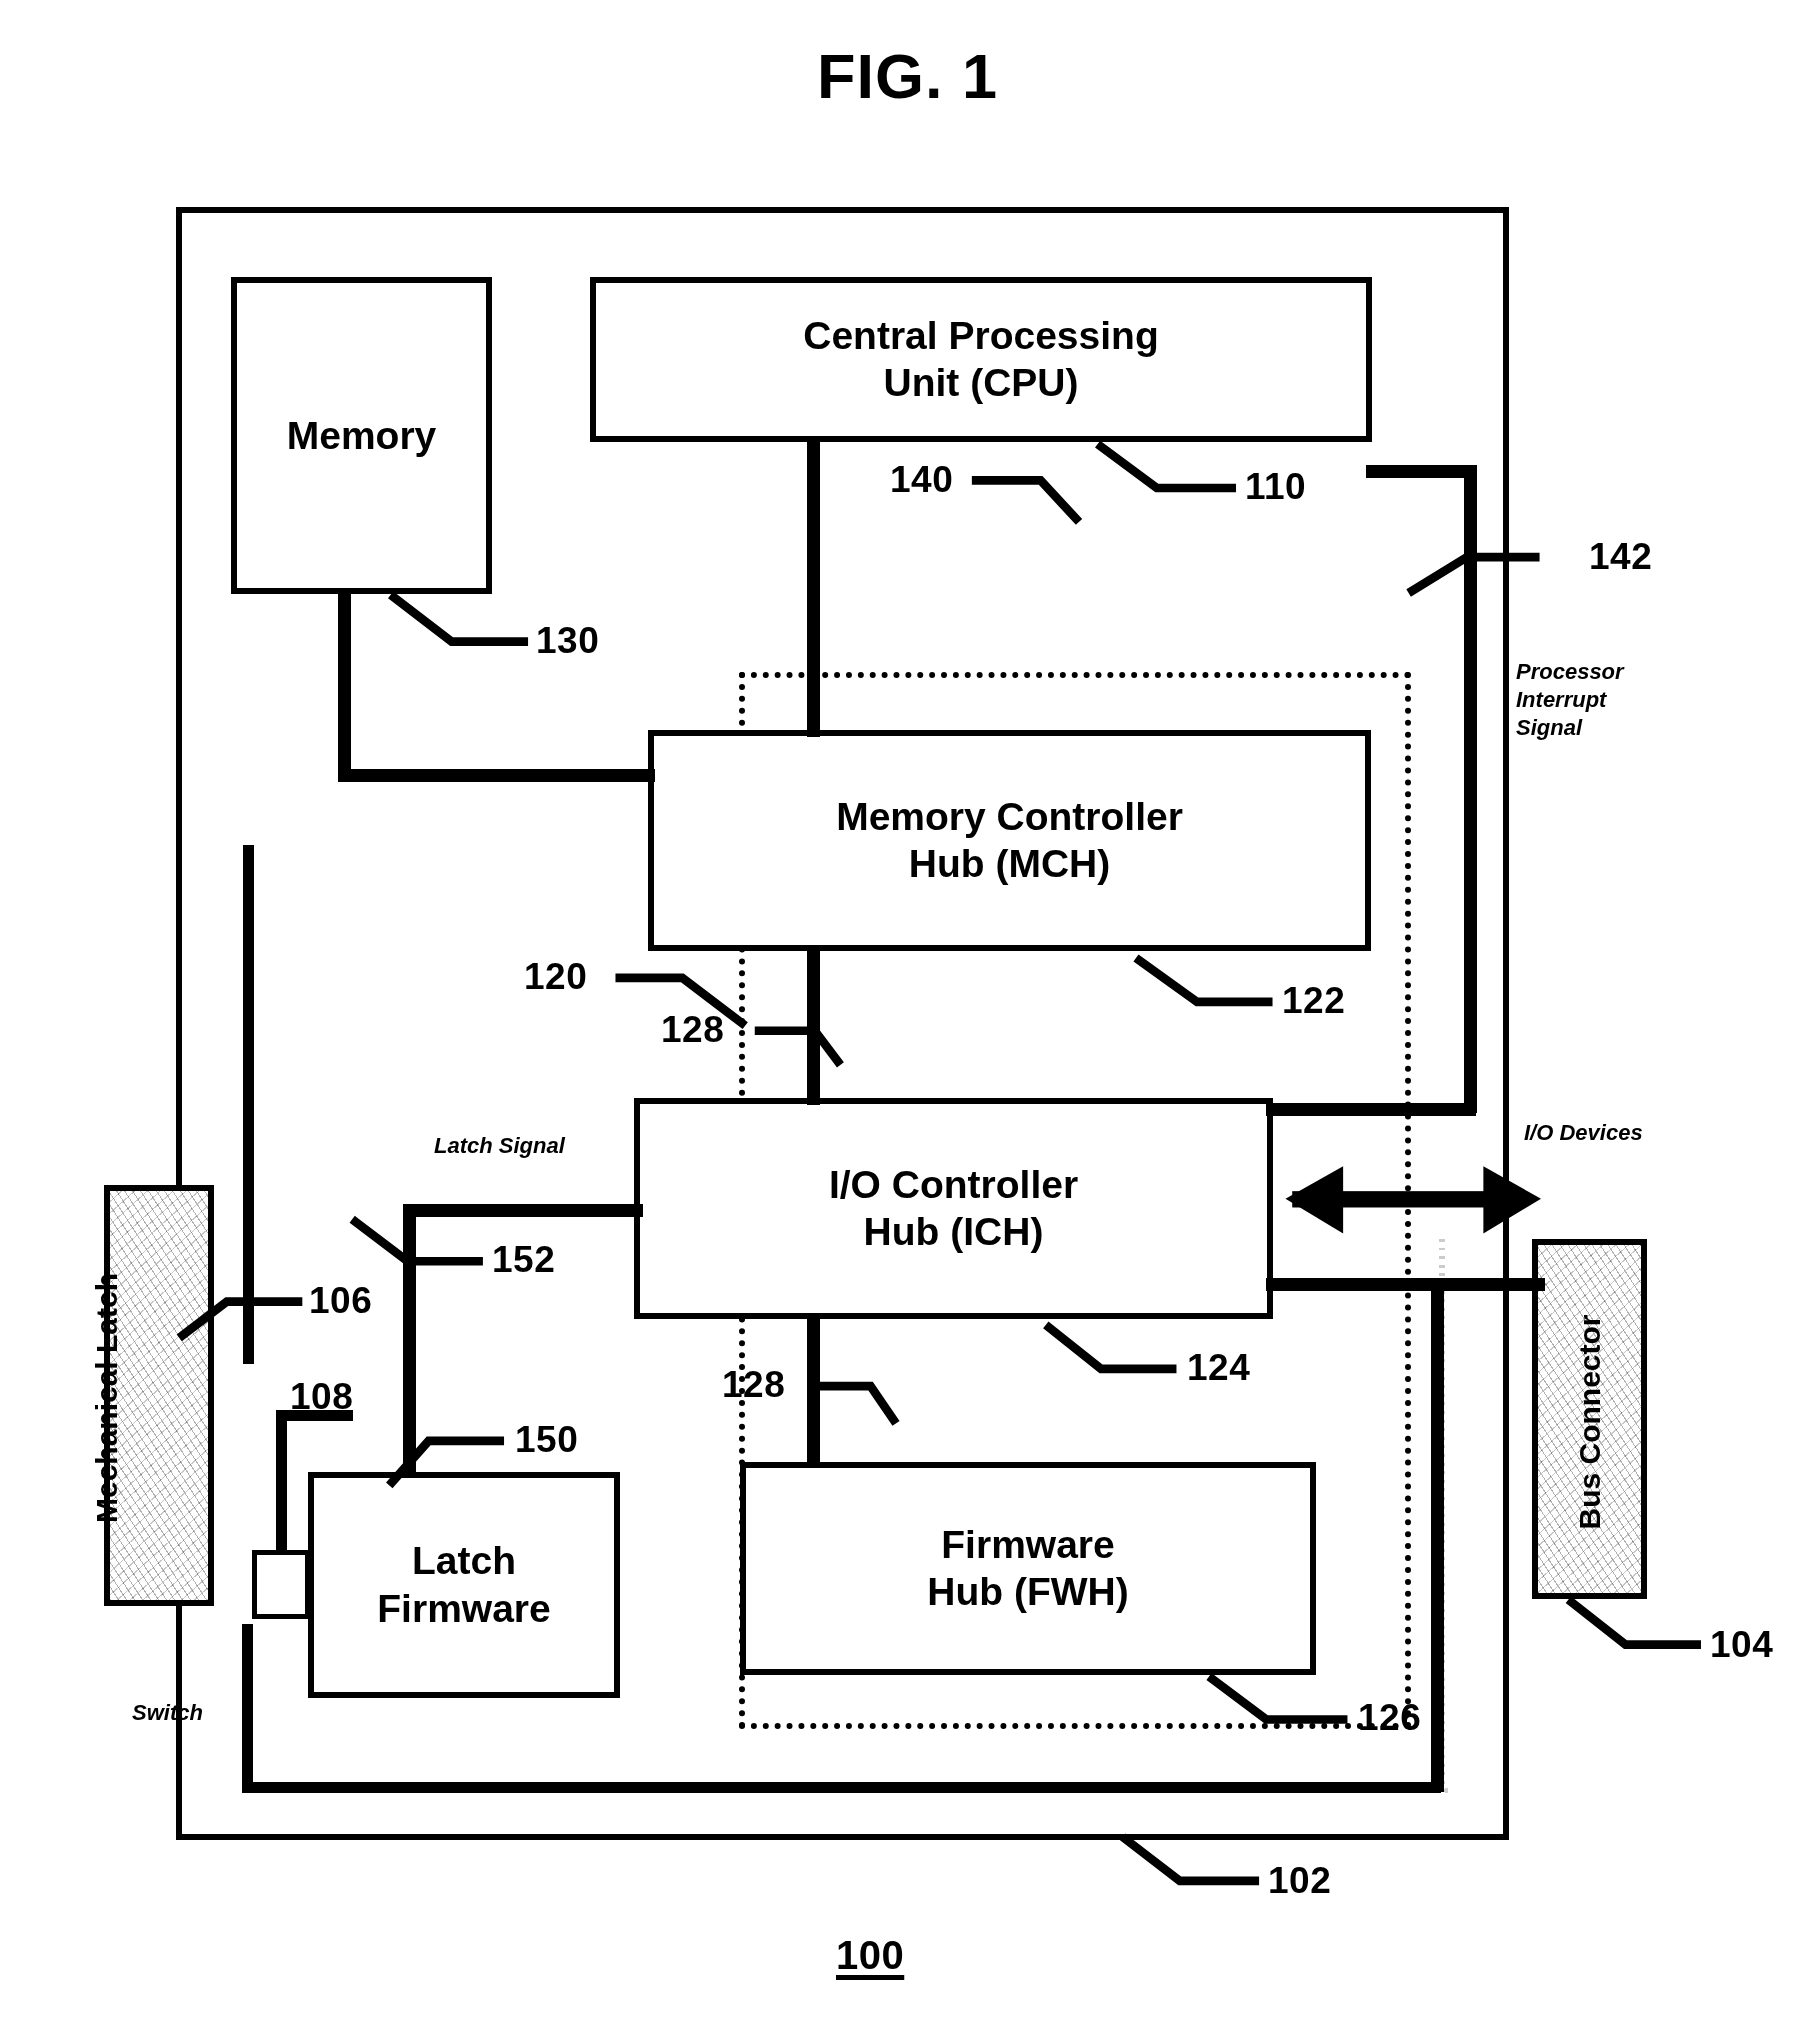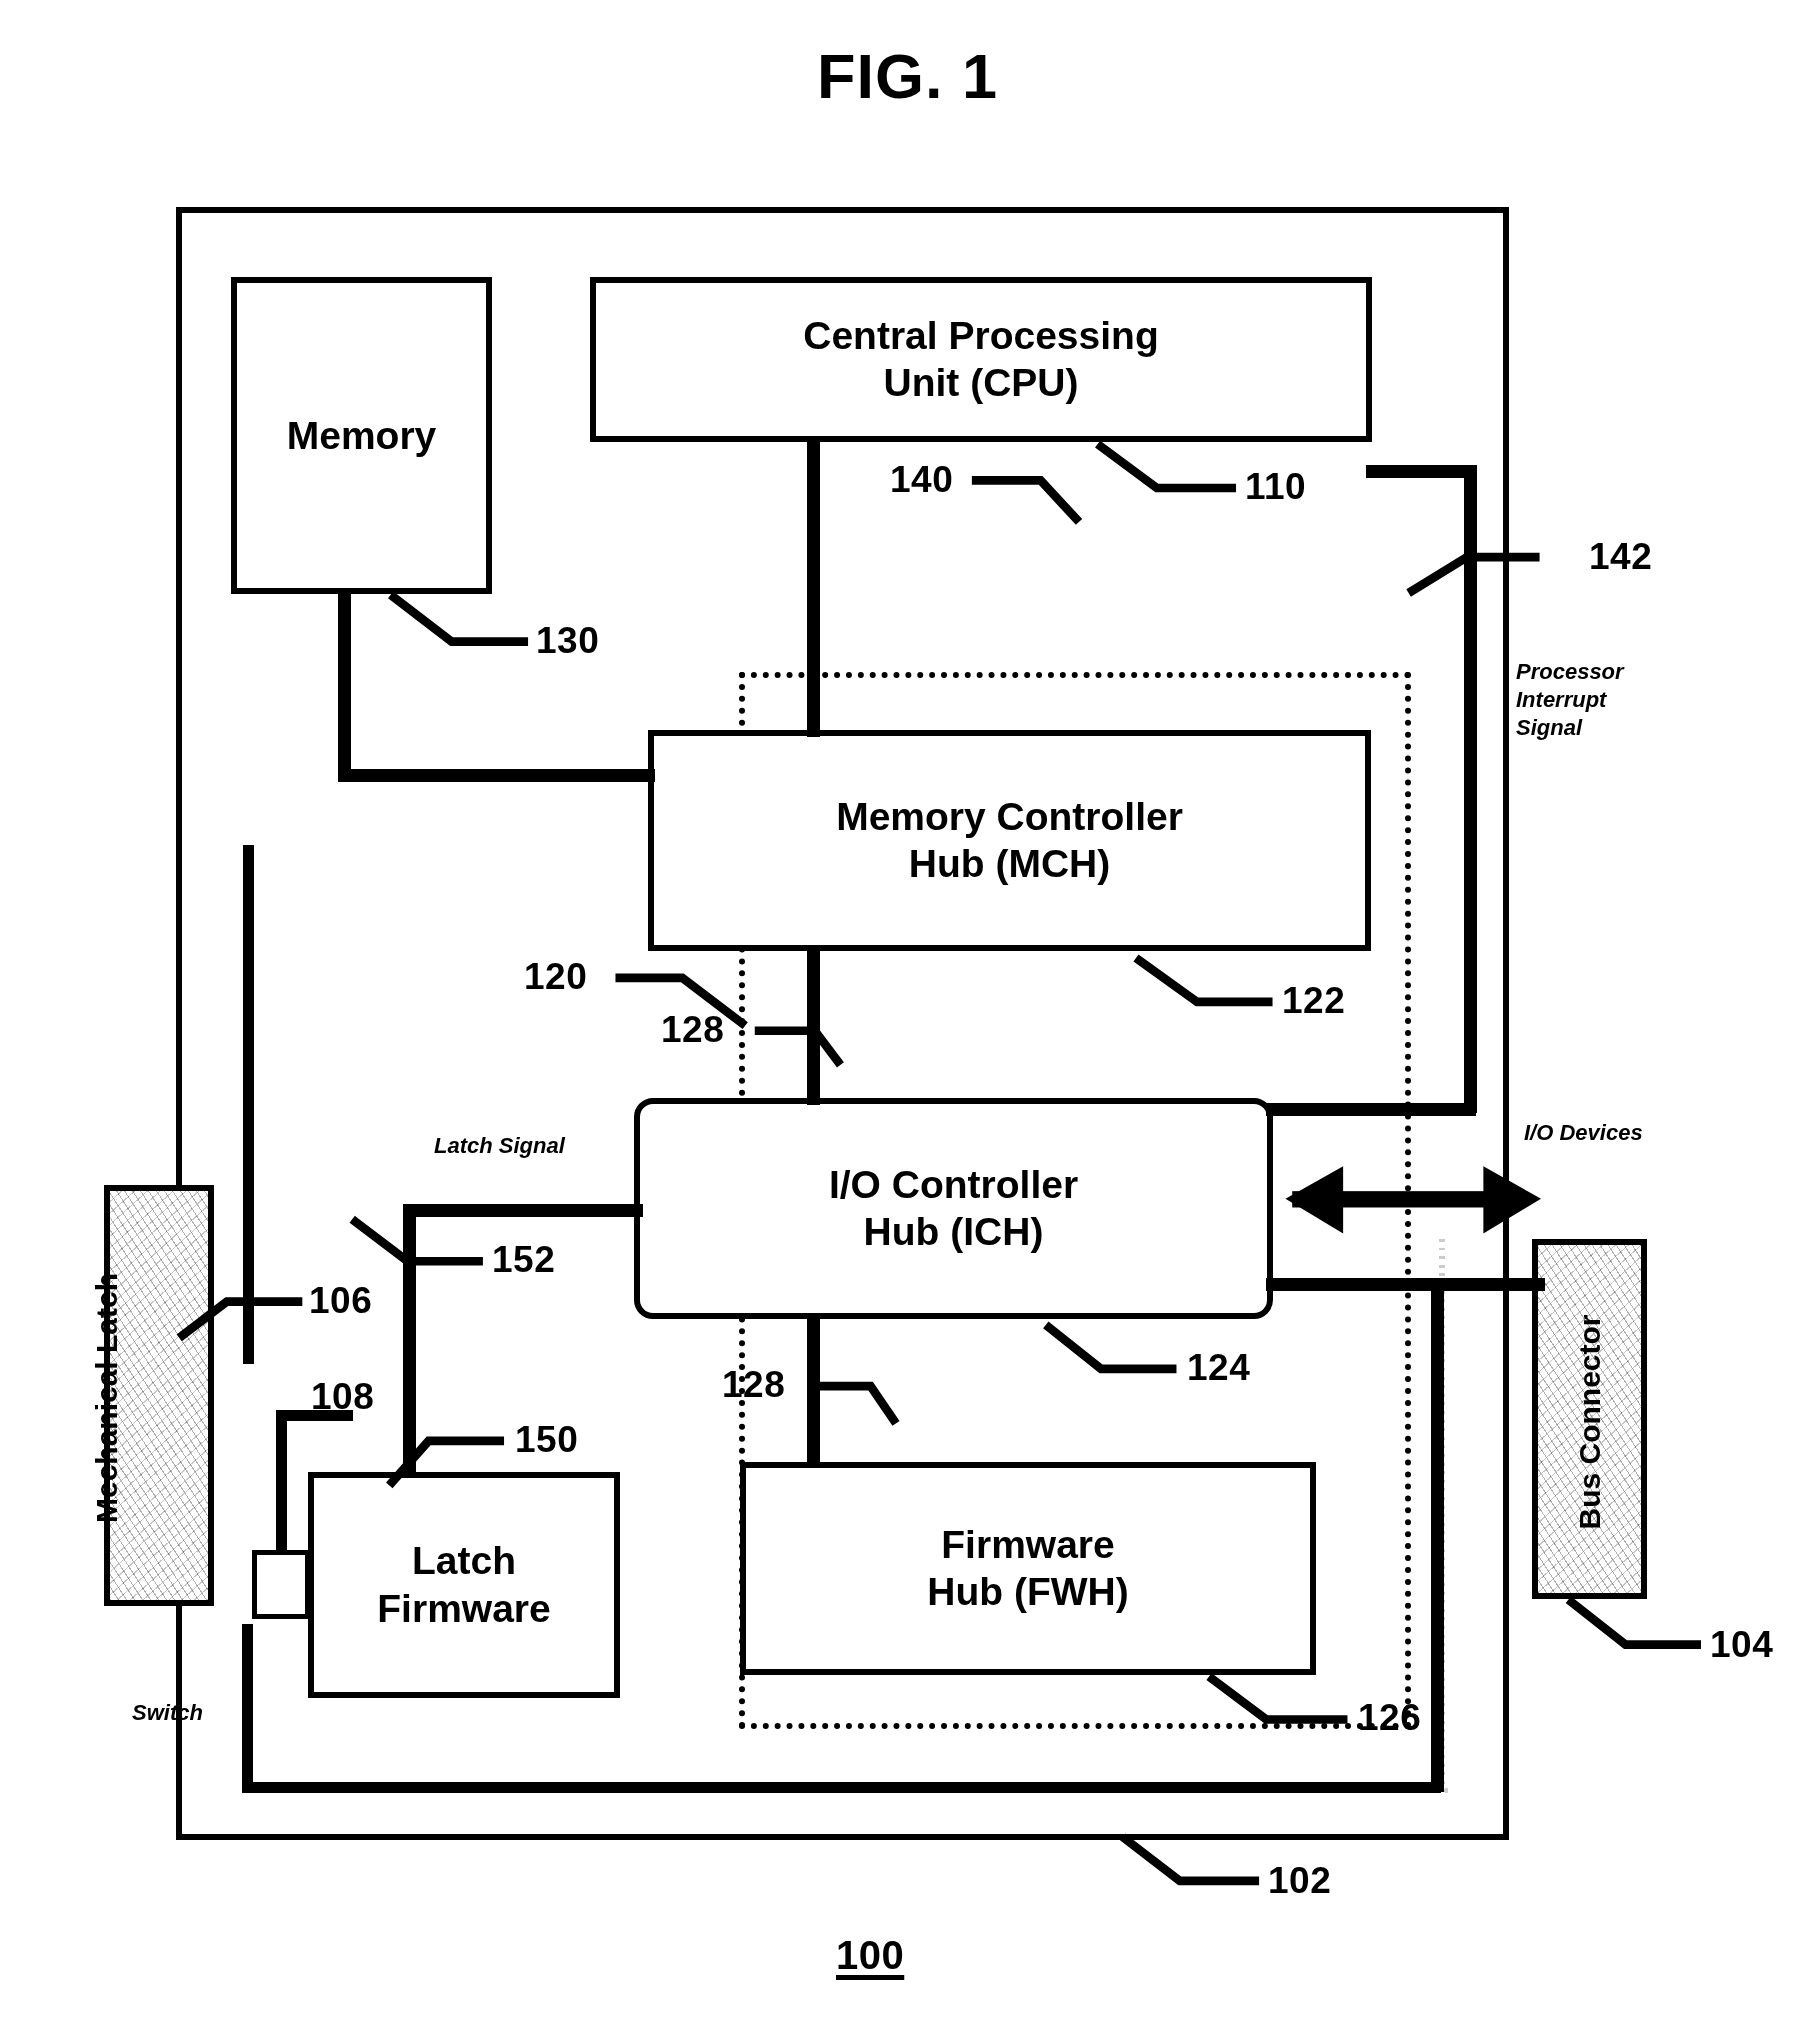--- a/index.html
+++ b/index.html
@@ -96,21 +96,21 @@
     </div>
   </div>
 
   <div class="abox rect" style="left:648px;top:730px;width:723px;height:221px;">
     <div class="blabel">
       <span>Memory Controller</span><br>
       <span>Hub (MCH)</span>
     </div>
   </div>
 
-  <div class="abox rect" style="left:634px;top:1098px;width:639px;height:221px;border-radius:19px;">
+  <div class="abox rect" style="left:634px;top:1098px;width:639px;height:221px;">
     <div class="blabel">
       <span>I/O Controller</span><br>
       <span>Hub (ICH)</span>
     </div>
   </div>
 
   <div class="abox rect" style="left:740px;top:1462px;width:576px;height:213px;">
     <div class="blabel">
       <span>Firmware</span><br>
       <span>Hub (FWH)</span>
@@ -206,21 +206,21 @@
   <div class="ref" style="left:1589px;top:536px;">142</div>
   <div class="ref" style="left:1282px;top:980px;">122</div>
   <div class="ref" style="left:524px;top:956px;">120</div>
   <div class="ref" style="left:661px;top:1009px;">128</div>
   <div class="ref" style="left:1187px;top:1347px;">124</div>
   <div class="ref" style="left:722px;top:1364px;">128</div>
   <div class="ref" style="left:1358px;top:1697px;">126</div>
   <div class="ref" style="left:492px;top:1239px;">152</div>
   <div class="ref" style="left:515px;top:1419px;">150</div>
   <div class="ref" style="left:309px;top:1280px;">106</div>
-  <div class="ref" style="left:311px;top:1376px;">108</div>
+  <div class="ref" style="left:290px;top:1376px;">108</div>
   <div class="ref" style="left:1710px;top:1624px;">104</div>
   <div class="ref" style="left:1268px;top:1860px;">102</div>
   <div class="ref uline" style="left:836px;top:1933px;font-size:40px;">100</div>
 
   <div class="ital" style="left:1516px;top:658px;">
     <span>Processor</span><br>
     <span>Interrupt</span><br>
     <span>Signal</span>
   </div>
 

